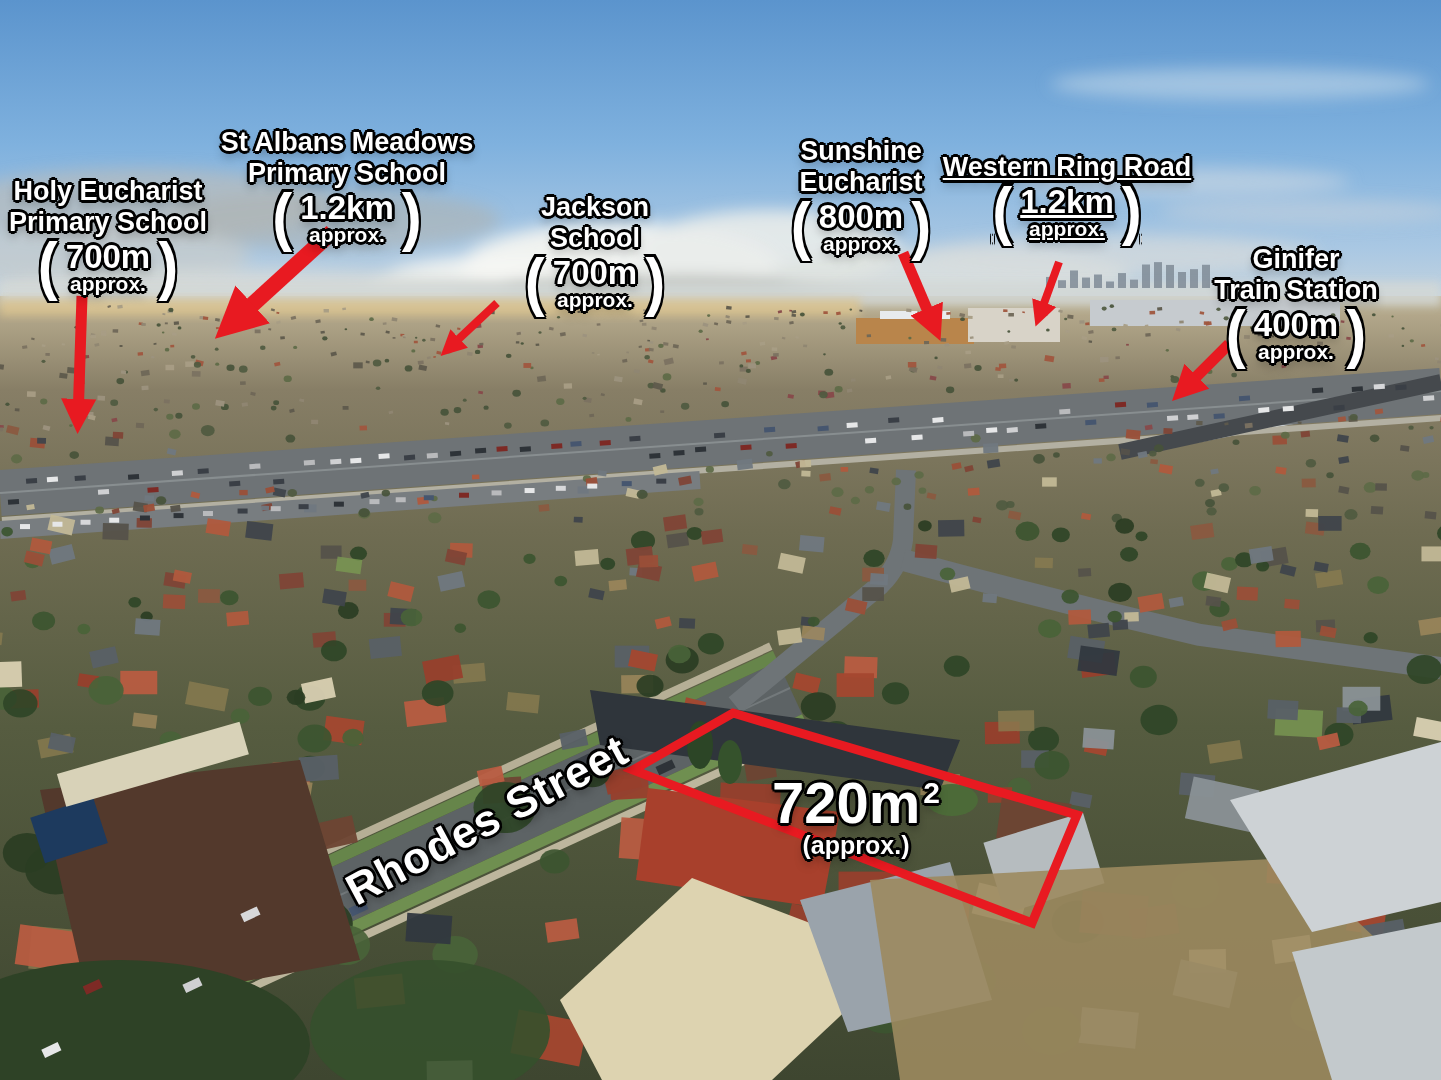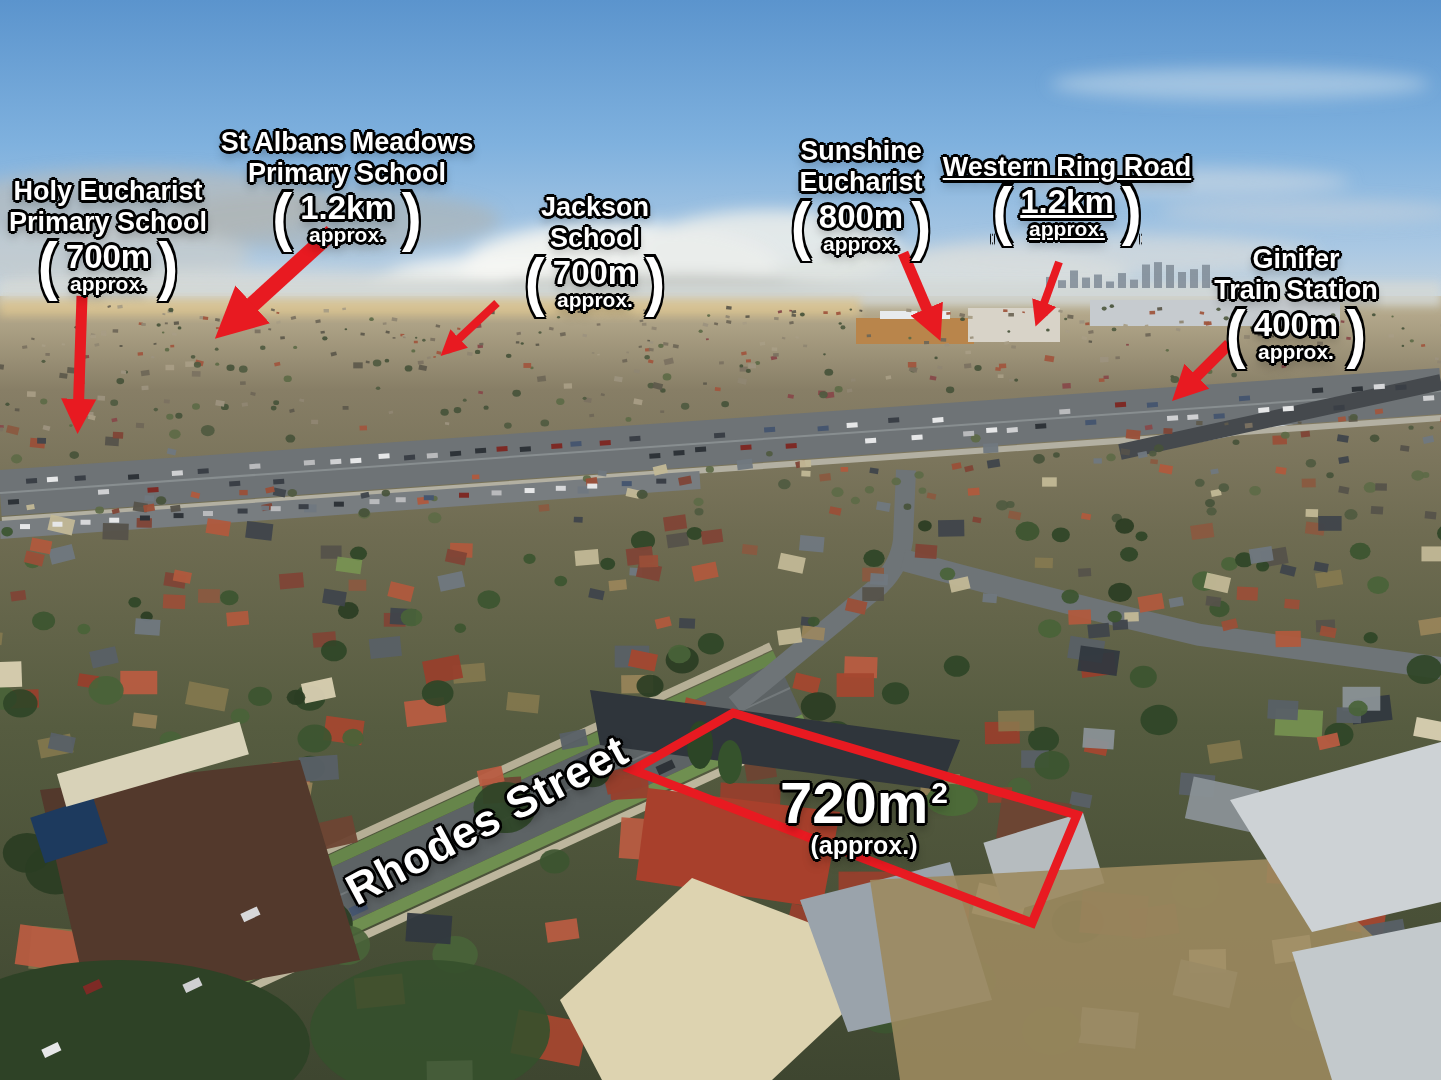--- a/index.html
+++ b/index.html
@@ -20,21 +20,21 @@
   .mid{display:flex;flex-direction:column;align-items:center;margin:0 8px;}
   .val{font-size:33px;font-weight:700;line-height:33px;}
   .apx{font-size:21px;font-weight:700;line-height:17px;margin-top:2px;}
   #lm-holy{left:108px;top:176px;}
   #lm-stalbans{left:347px;top:127px;}
   #lm-jackson{left:557px;top:192px;margin-left:38px;}
   #lm-sunshine{left:861px;top:136px;}
   #lm-western{left:1067px;top:152px;text-decoration:underline;}
   #lm-ginifer{left:1296px;top:244px;}
   .area-label{position:absolute;left:856px;top:764px;transform:translateX(-50%);
-    text-align:center;white-space:nowrap;margin-left:8px;}
+    text-align:center;white-space:nowrap;}
   .area-main{font-size:58px;font-weight:700;line-height:58px;}
   .area-sup{font-size:30px;font-weight:700;vertical-align:20px;margin-left:3px;}
   .area-approx{font-size:25px;font-weight:700;line-height:26px;margin-top:0;}
   .street-label{position:absolute;left:487px;top:820px;
     transform:translate(-50%,-50%) rotate(-28deg);
     font-size:44px;font-weight:700;white-space:nowrap;letter-spacing:1px;}
 </style>
 </head>
 <body>
 

